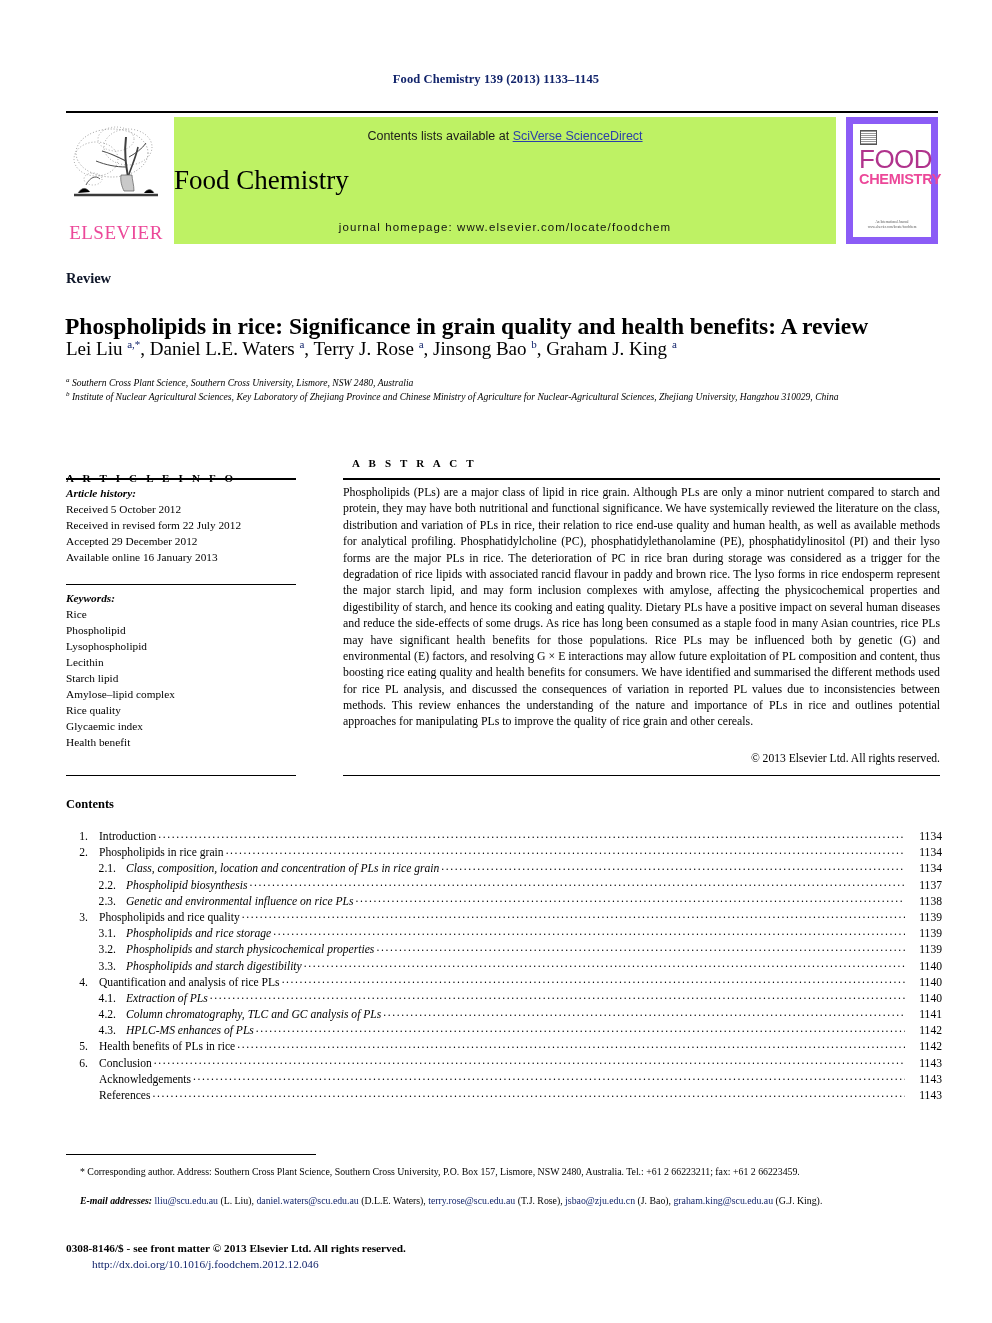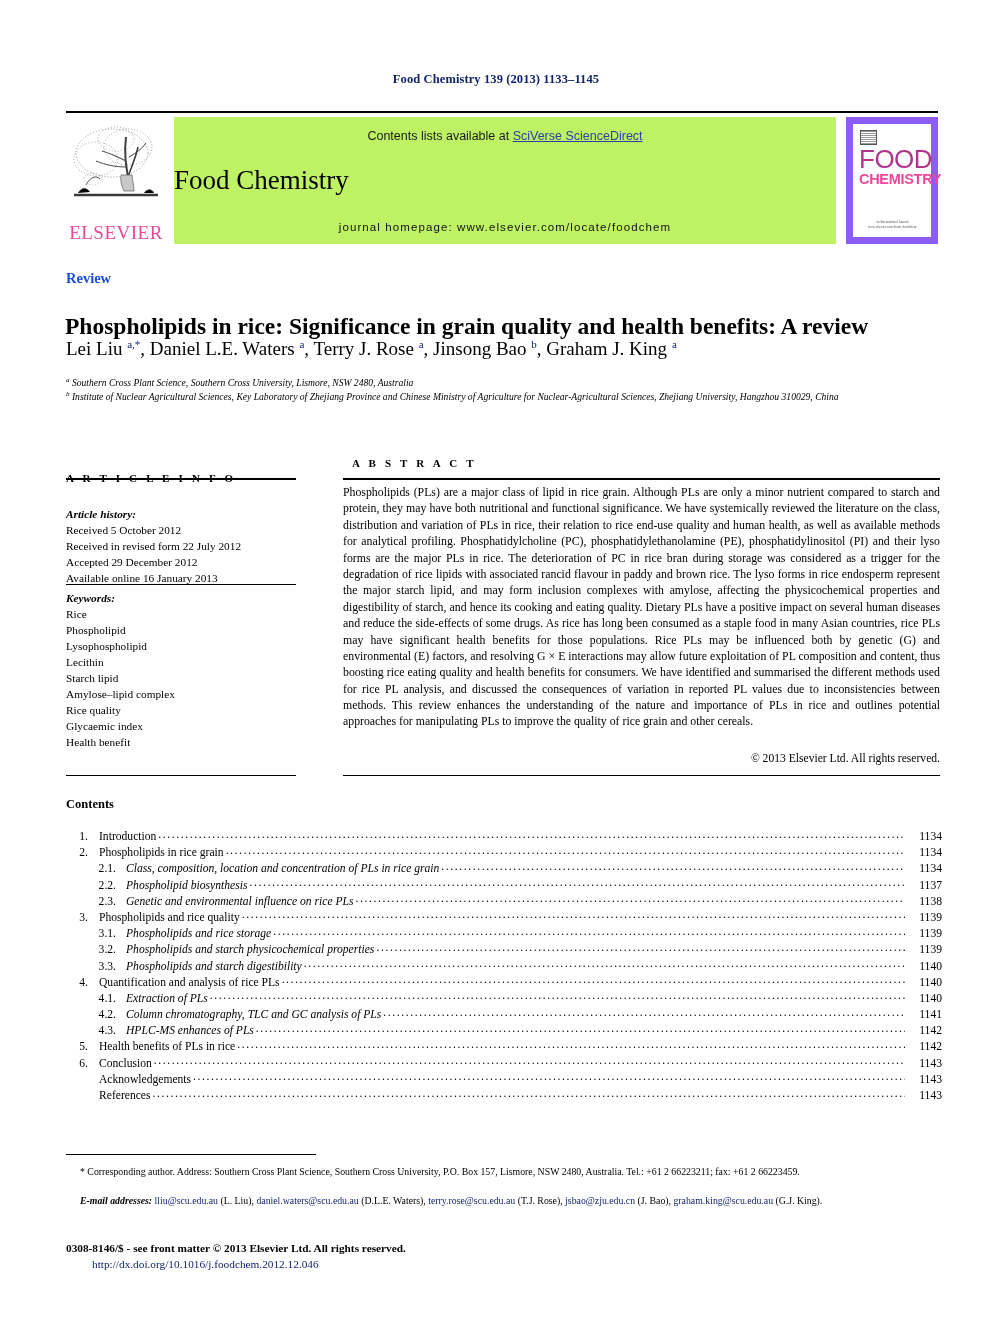--- a/index.html
+++ b/index.html
@@ -150,21 +150,21 @@
     line-height: 1.5;
   }
 
   
   .doctype {
     position: absolute;
     top: 262px; left: 66px;
     font-family: "Liberation Serif", serif;
     font-size: 14.5px;
     font-weight: bold;
-    color: #1d4ed8;
+    color: #0f172a;
   }
   .title {
     position: absolute;
     top: 288px; left: 65px;
     width: 880px;
     font-family: "Liberation Serif", serif;
     font-size: 23.5px;
     color: #000;
     line-height: 1.2;
   }
@@ -384,21 +384,21 @@
   <div class="authors">Lei Liu <sup>a,*</sup>, Daniel L.E. Waters <sup>a</sup>, Terry J. Rose <sup>a</sup>, Jinsong Bao <sup>b</sup>, Graham J. King <sup>a</sup></div>
   <div class="affil" id="affil-a"><sup>a</sup> <span>Southern Cross Plant Science, Southern Cross University, Lismore, NSW 2480, Australia</span></div>
   <div class="affil" id="affil-b"><sup>b</sup> <span>Institute of Nuclear Agricultural Sciences, Key Laboratory of Zhejiang Province and Chinese Ministry of Agriculture for Nuclear-Agricultural Sciences, Zhejiang University, Hangzhou 310029, China</span></div>
 
   <div class="col-head" style="top:464px; left:66px;">A R T I C L E  I N F O</div>
   <div class="col-head" style="top:449px; left:352px;">A B S T R A C T</div>
 
   <div class="rule-thick" style="top:470px; left:66px; width:230px;"></div>
   <div class="rule-thick" style="top:470px; left:343px; width:597px;"></div>
 
-  <div class="info-col" style="top:498px;">
+  <div class="info-col" style="top:477px;">
     <div class="lbl">Article history:</div>
     <div>Received 5 October 2012</div>
     <div>Received in revised form 22 July 2012</div>
     <div>Accepted 29 December 2012</div>
     <div>Available online 16 January 2013</div>
   </div>
 
   <div class="rule-thin" style="top:576px; left:66px; width:230px;"></div>
 
   <div class="info-col" style="top:582px;">

